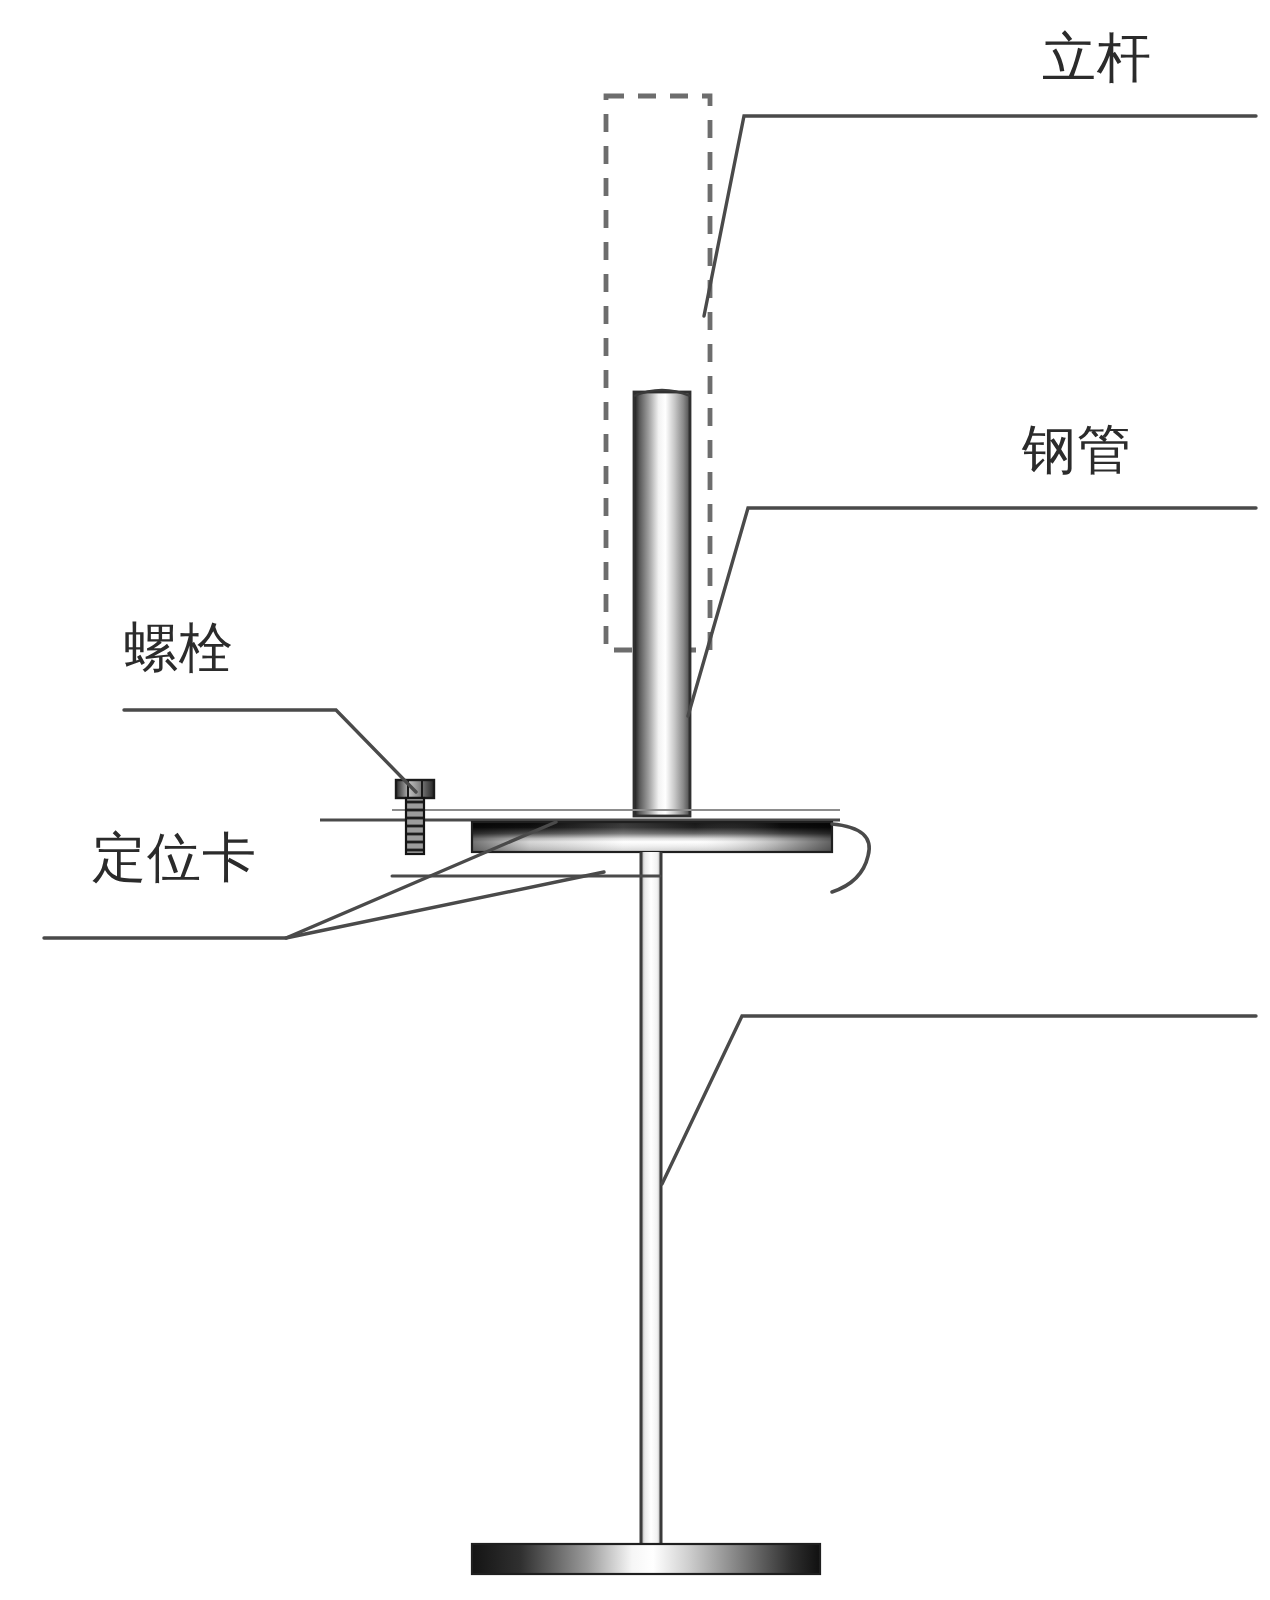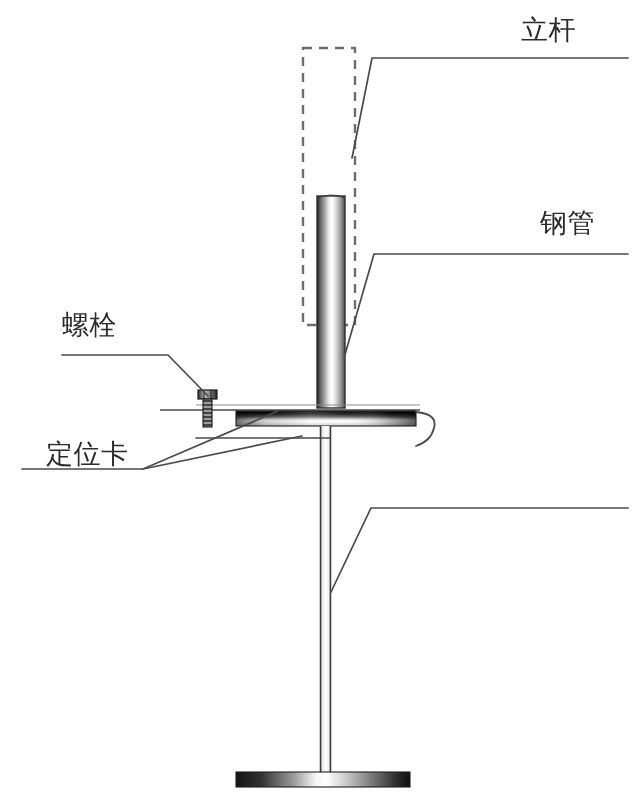--- a/index.html
+++ b/index.html
@@ -32,24 +32,24 @@
   .label {
     position: absolute;
     color: #2b2b2b;
     font-size: 27px;
     line-height: 1;
     white-space: nowrap;
     font-family: "DejaVu Sans", "Liberation Sans", sans-serif;
     letter-spacing: 0.5px;
   }
   .label-lidgan { left: 521px; top: 16px; }
-  .label-gangguan { left: 540px; top: 212px; font-family: Liberation Mono, monospace; }
+  .label-gangguan { left: 511px; top: 212px; }
   .label-hxinggang { left: 501px; top: 466px; }
   .label-luoshuan { left: 62px; top: 311px; }
-  .label-dingweika { left: 46px; top: 440px; text-align: right; }
+  .label-dingweika { left: 46px; top: 416px; text-align: right; }
 </style>
 </head>
 <body>
 
 <div id="diagram-root">
 
   <svg class="canvas" viewBox="0 0 635 800">
     <defs>
       <linearGradient id="pipeGrad" x1="0" y1="0" x2="1" y2="0">
         <stop offset="0%" stop-color="#1a1a1a"></stop>

